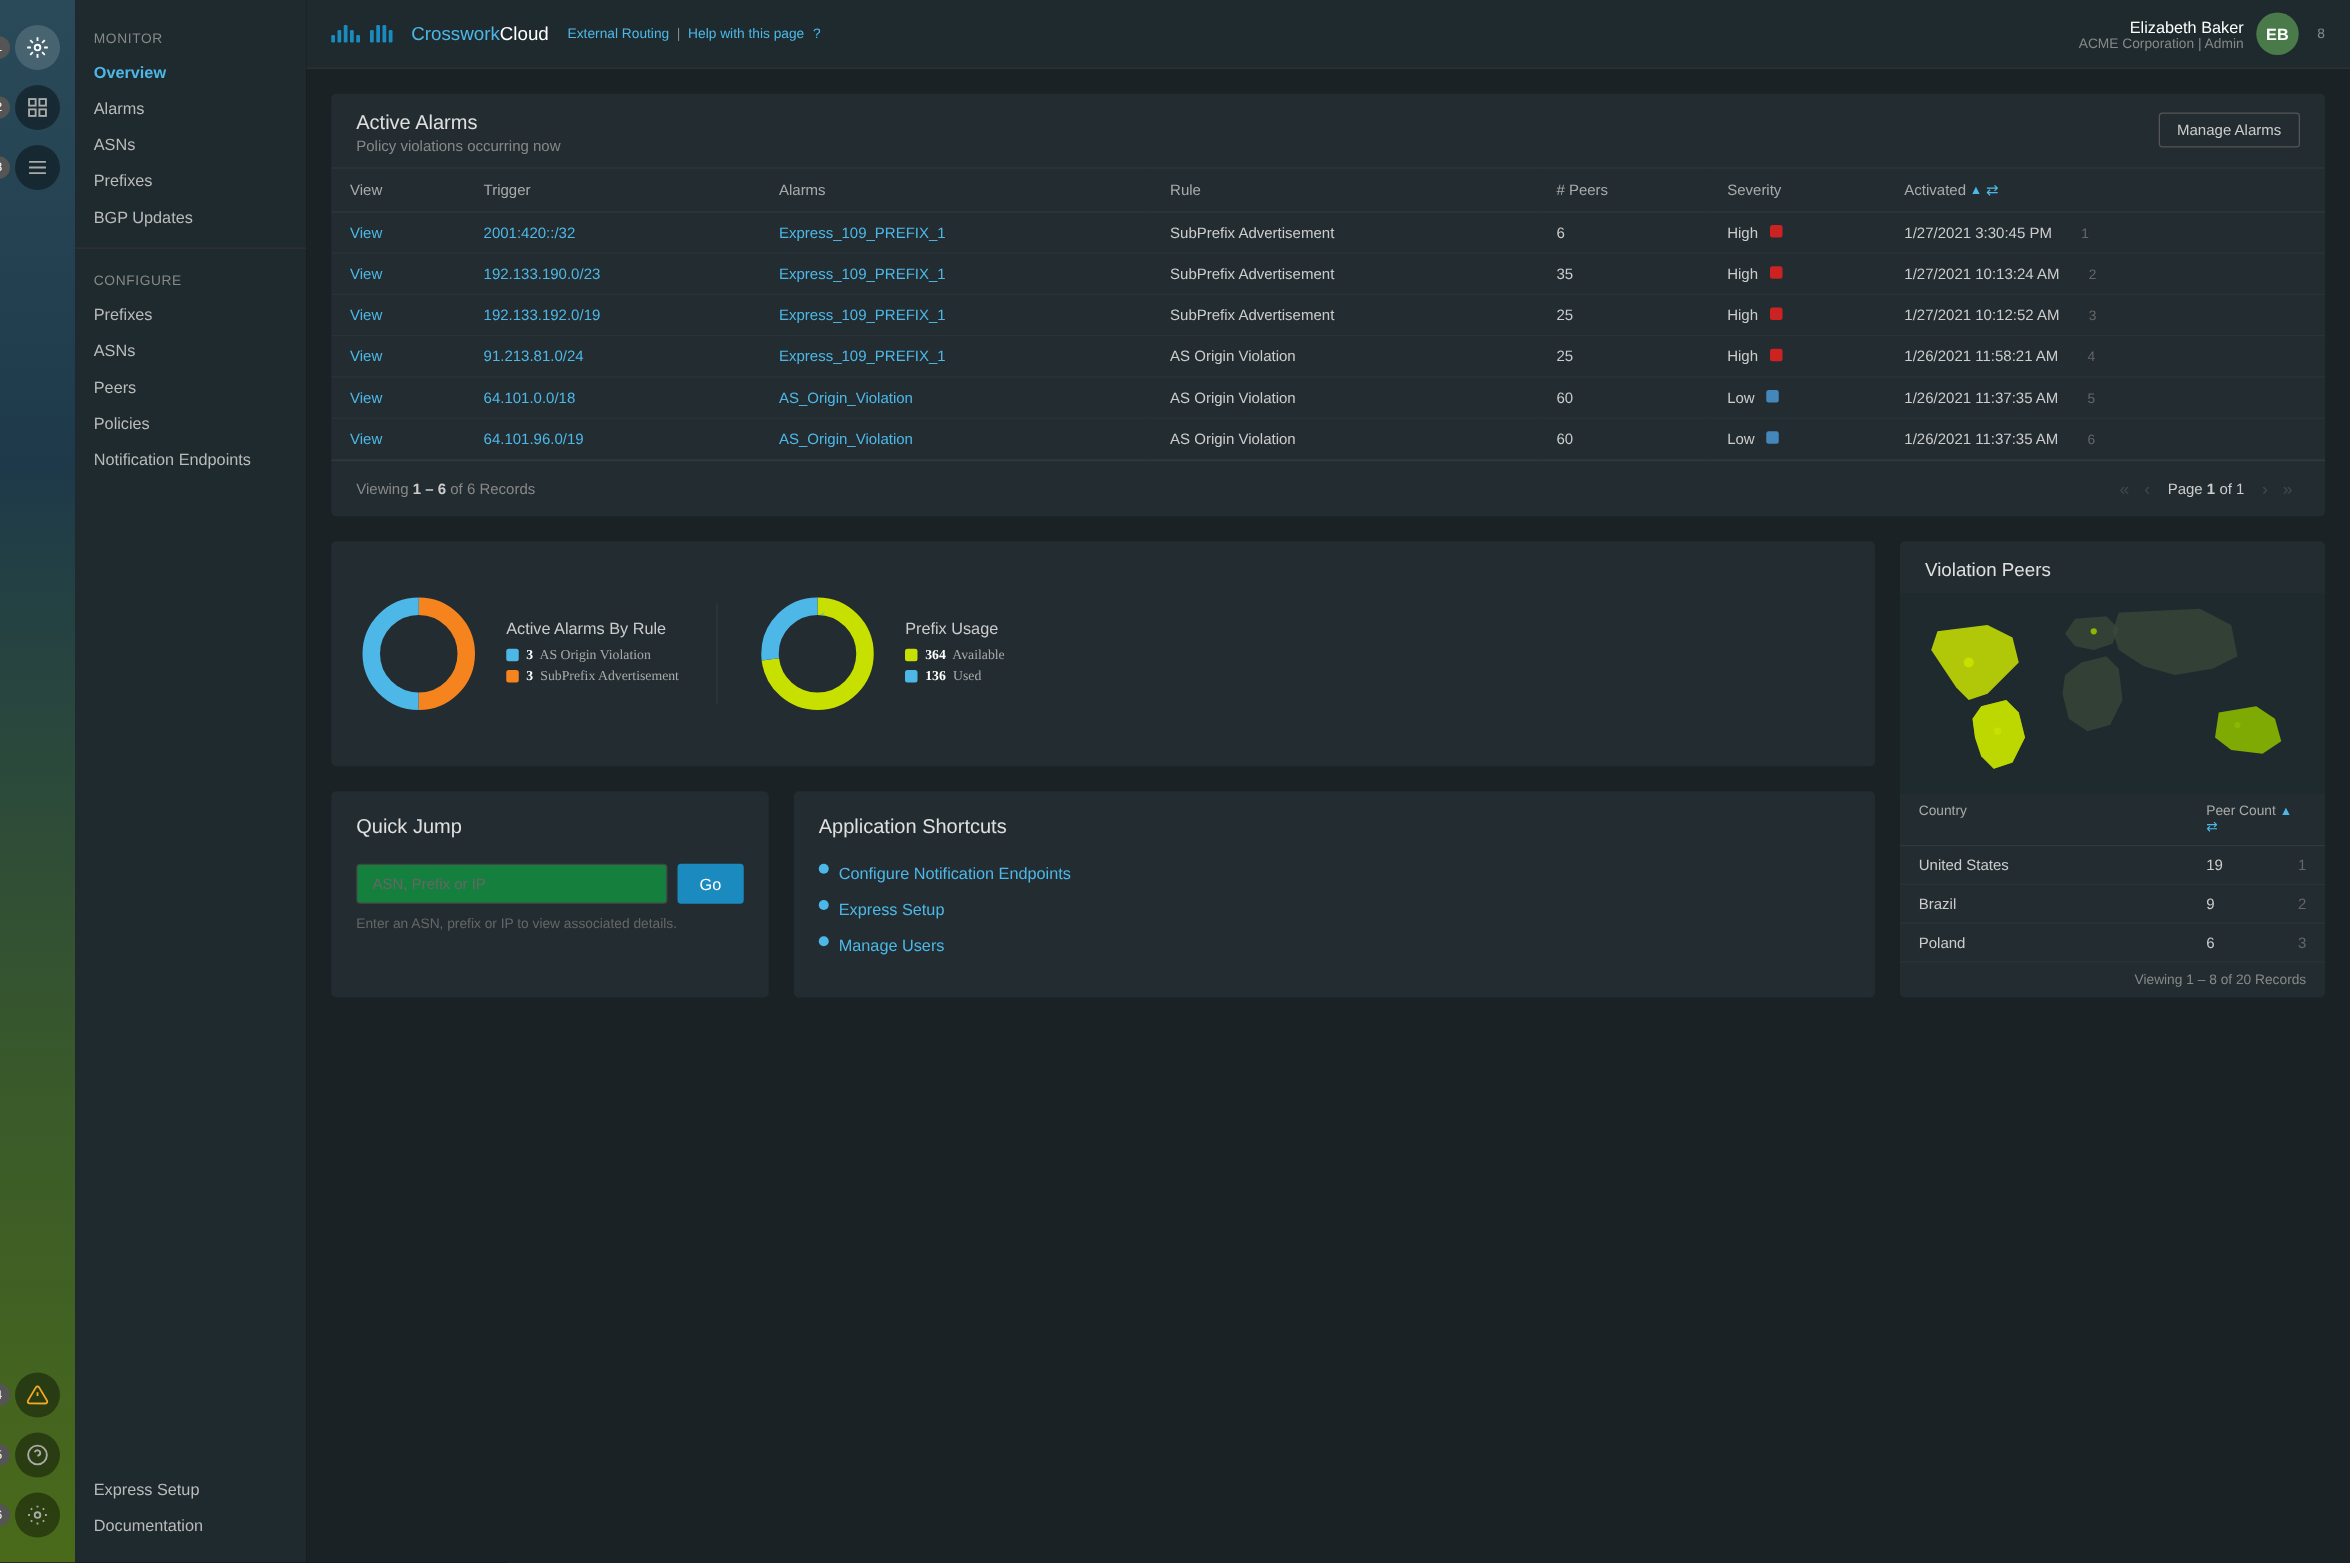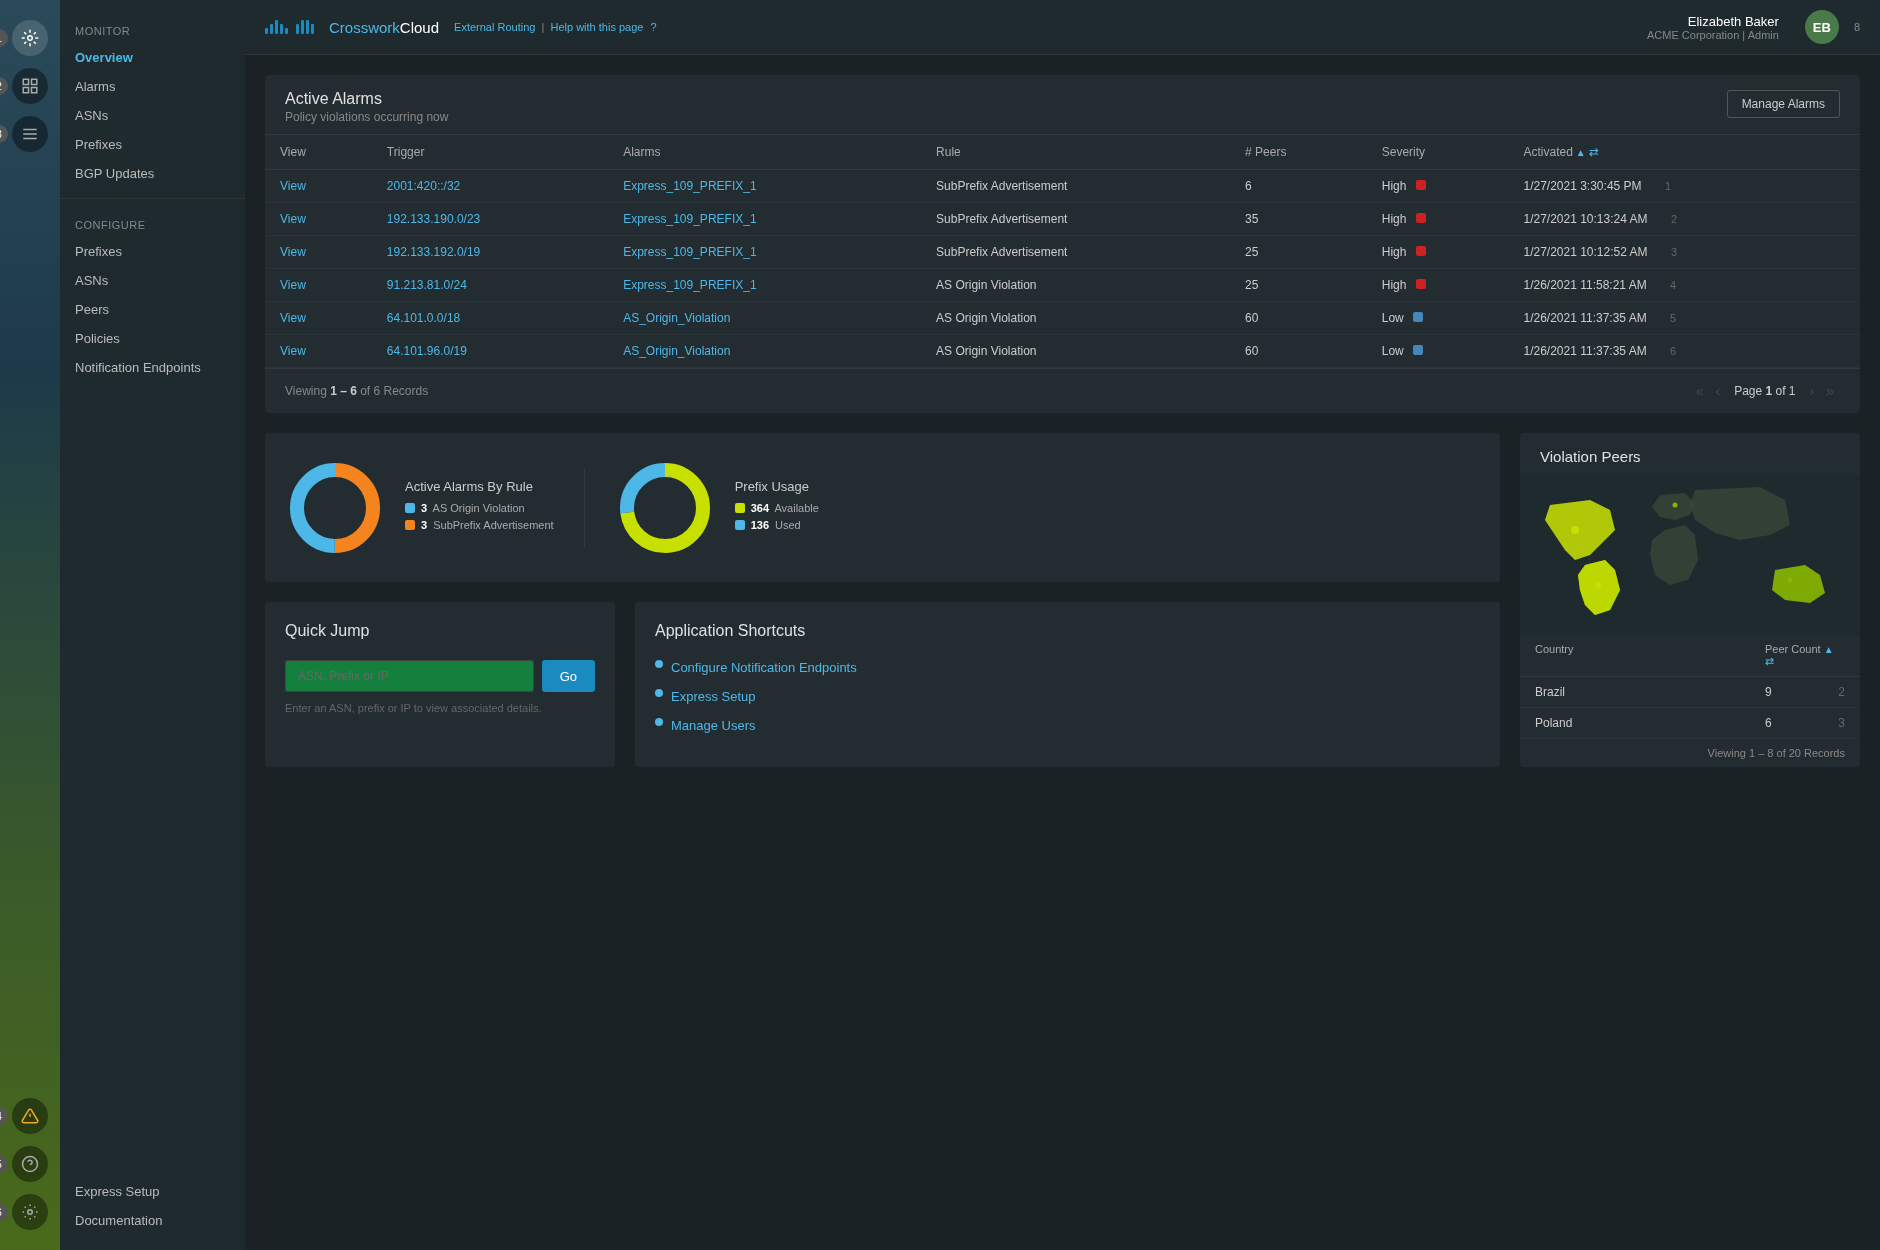--- a/index.html
+++ b/index.html
@@ -153,21 +153,21 @@
     }
 
     .sub-nav span { color: #4db8e8; cursor: pointer; }
     .sub-nav a { color: #4db8e8; text-decoration: none; }
 
     .header-spacer { flex: 1; }
 
     .user-info {
       display: flex;
       align-items: center;
-      gap: 26px;
+      gap: 10px;
     }
 
     .user-details {
       text-align: right;
     }
 
     .user-name {
       color: #fff;
       font-size: 13px;
       font-weight: 500;
@@ -327,20 +327,21 @@
       flex-shrink: 0;
     }
 
     .donut-wrap svg {
       transform: rotate(-90deg);
     }
 
     .chart-legend {
       font-size: 11px;
       color: #aaa;
+      font-family: Liberation Serif, serif;
     }
 
     .legend-item {
       display: flex;
       align-items: center;
       gap: 6px;
       margin-bottom: 5px;
     }
 
     .legend-dot {
@@ -891,20 +892,25 @@
             </svg>
           </div>
 
           <div class="peers-table-header">
             <span>Country</span>
             <span style="width:80px">Peer Count <span class="sort-icon" style="color:#4db8e8">▲</span> <span style="color:#4db8e8">⇄</span></span>
           </div>
 
           <div id="peers-rows">
               <div class="peers-row">
+      <span>United States</span>
+      <span>19</span>
+      <span>1</span>
+    </div>
+              <div class="peers-row">
       <span>Brazil</span>
       <span>9</span>
       <span>2</span>
     </div>
               <div class="peers-row">
       <span>Poland</span>
       <span>6</span>
       <span>3</span>
     </div>
             </div>

